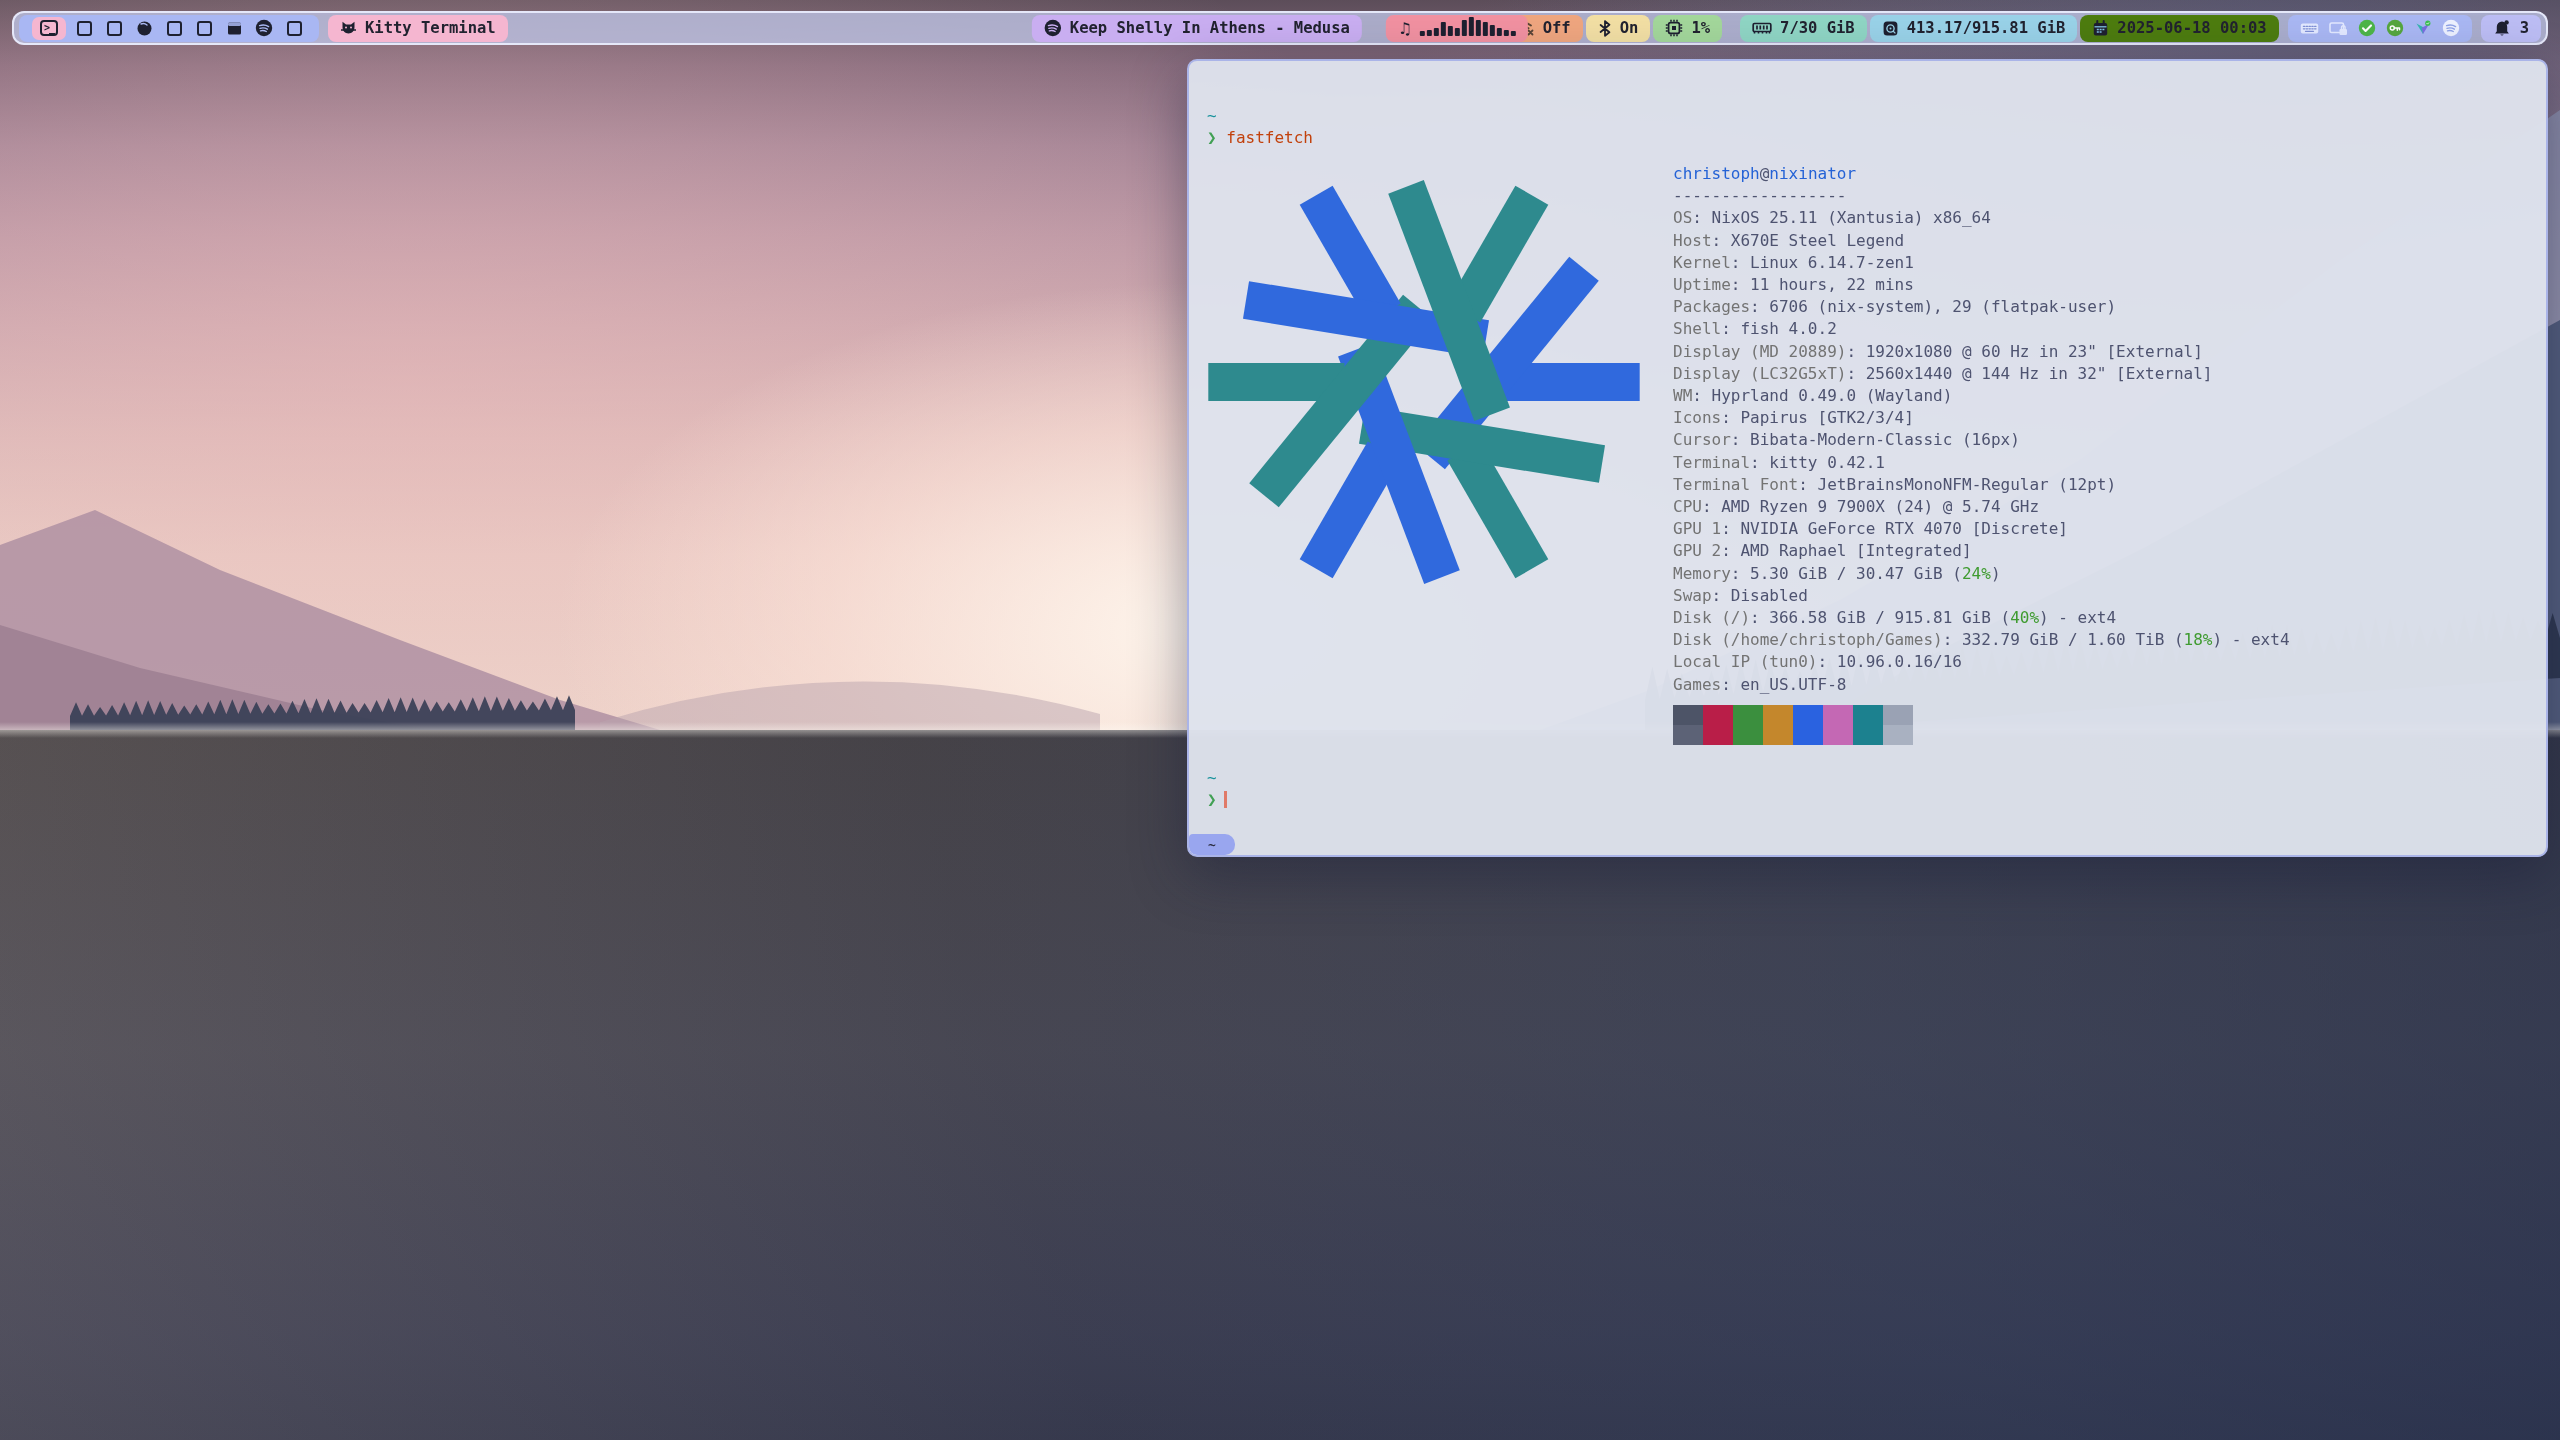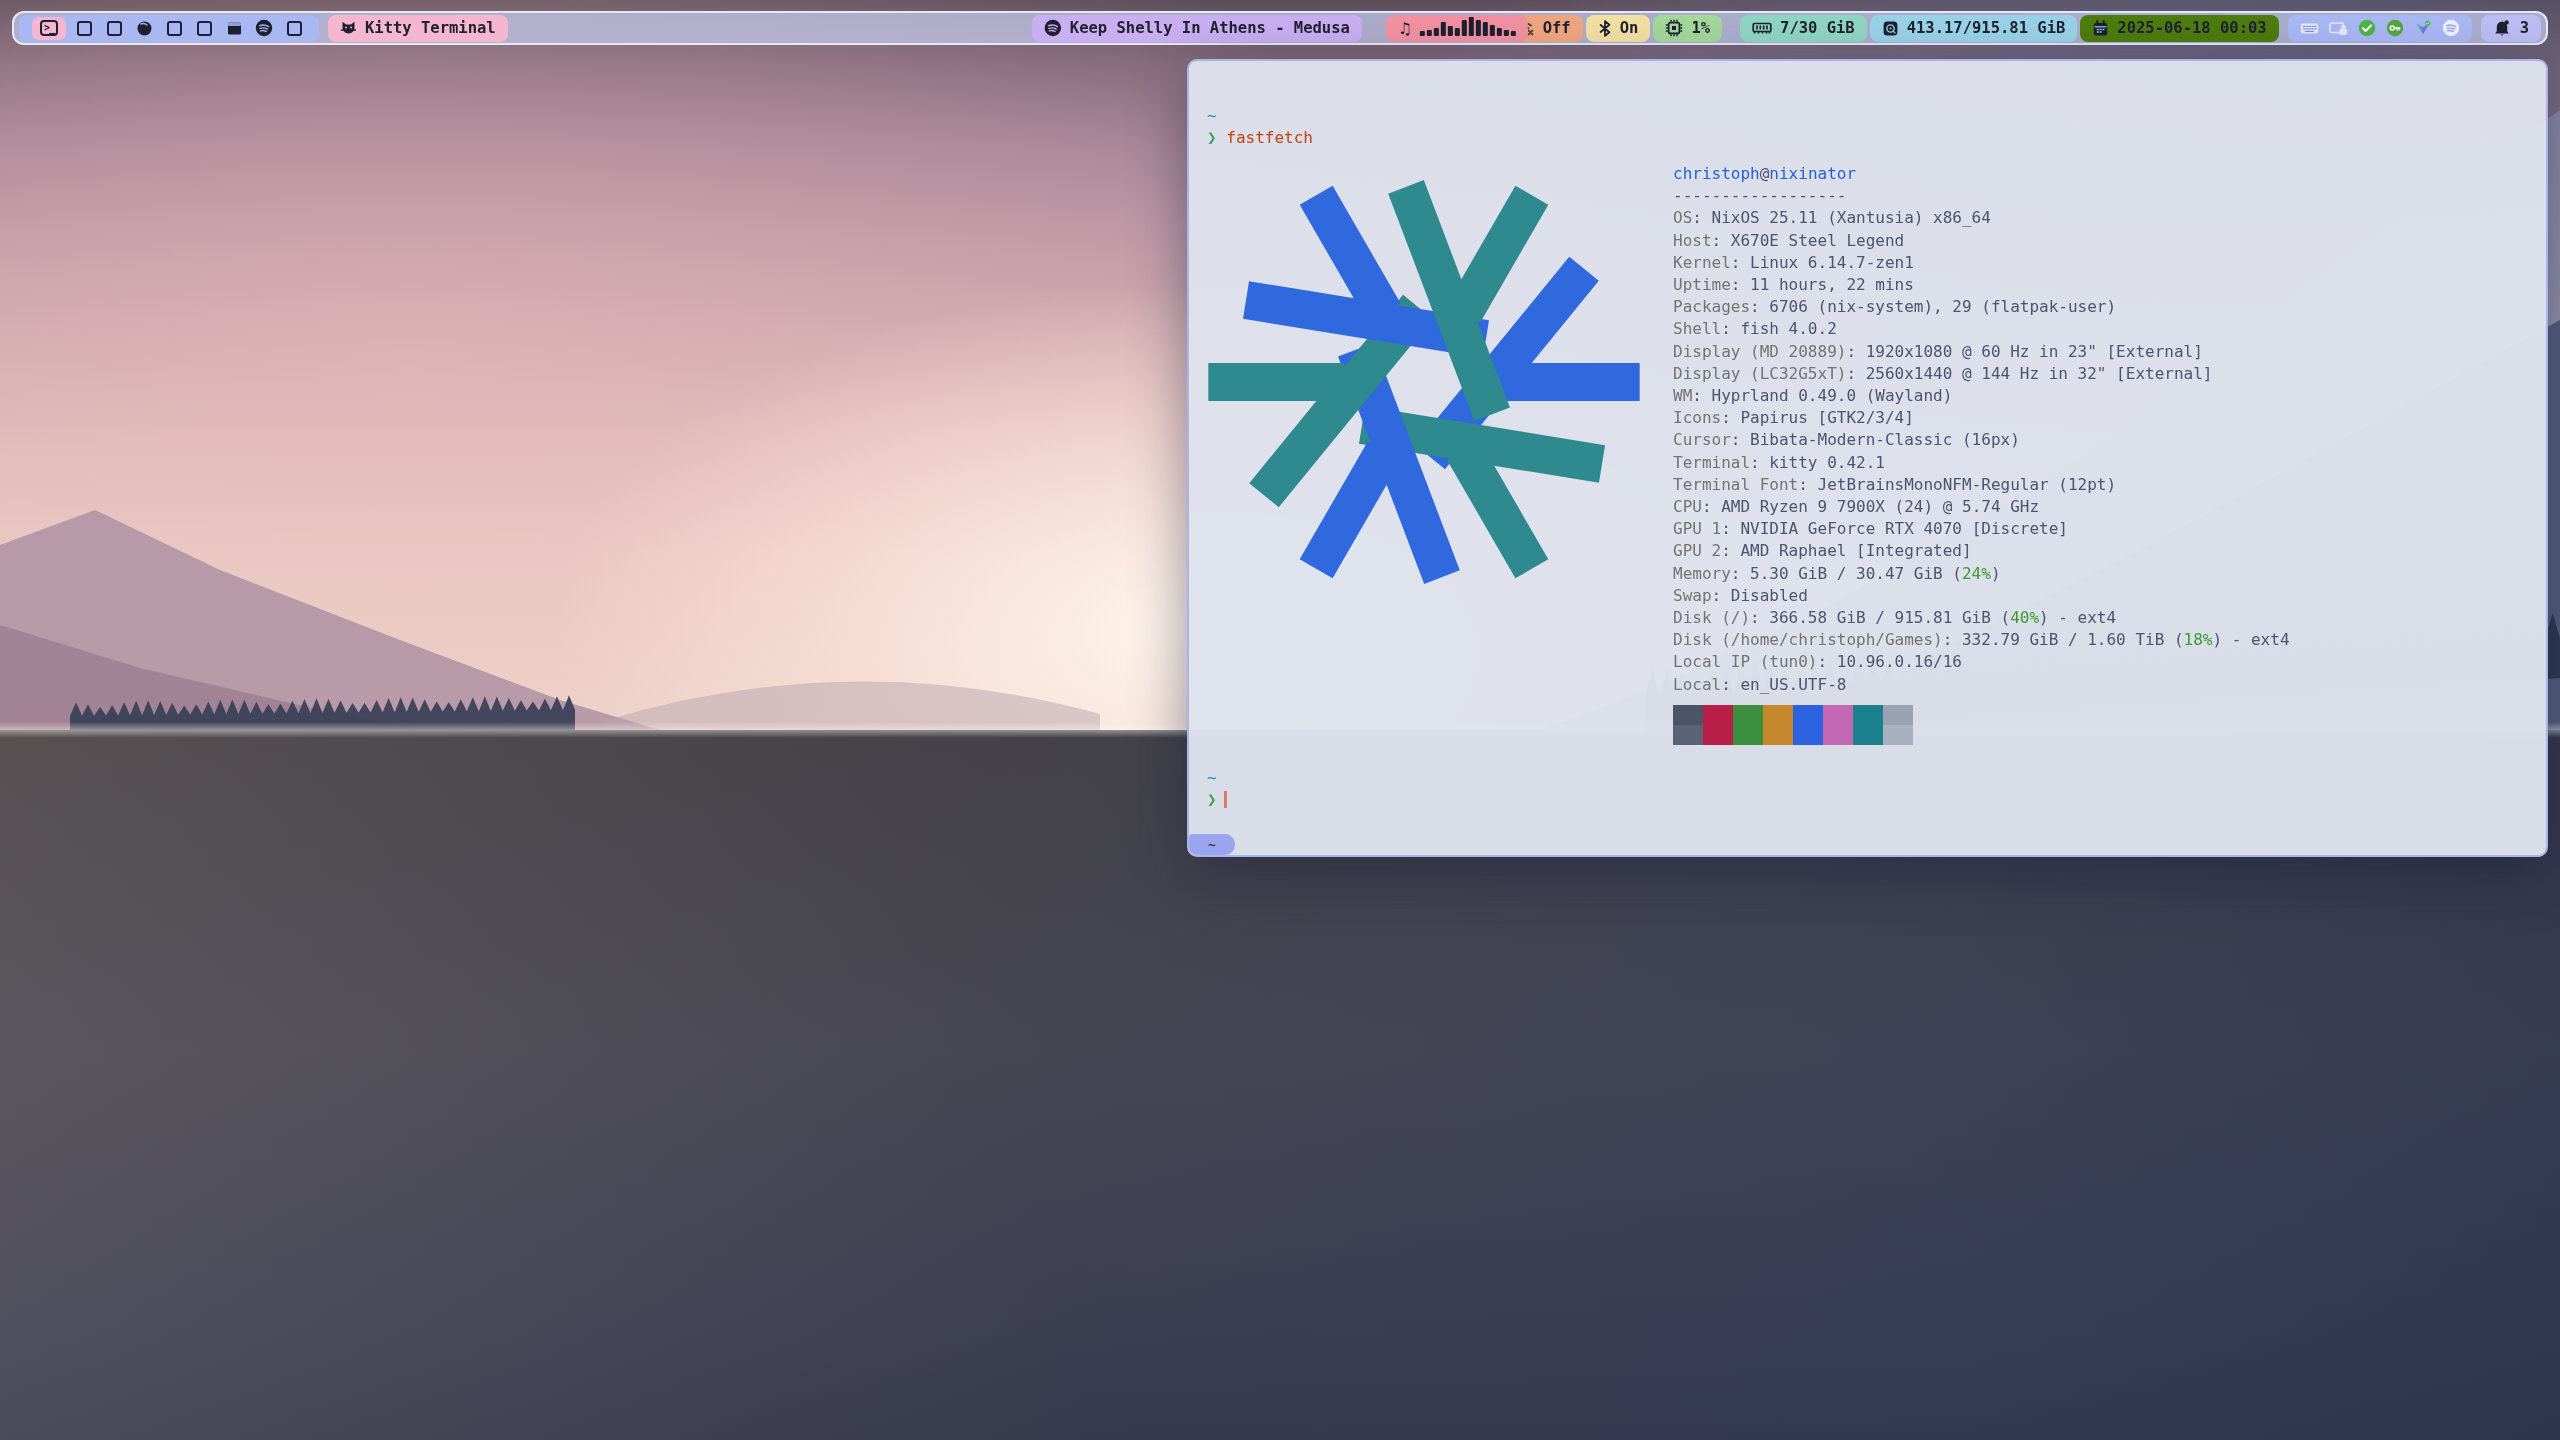--- a/index.html
+++ b/index.html
@@ -351,21 +351,21 @@
         <div class="tline"><span class="c-lab">Terminal</span><span class="c-txt">: kitty 0.42.1</span></div>
         <div class="tline"><span class="c-lab">Terminal Font</span><span class="c-txt">: JetBrainsMonoNFM-Regular (12pt)</span></div>
         <div class="tline"><span class="c-lab">CPU</span><span class="c-txt">: AMD Ryzen 9 7900X (24) @ 5.74 GHz</span></div>
         <div class="tline"><span class="c-lab">GPU 1</span><span class="c-txt">: NVIDIA GeForce RTX 4070 [Discrete]</span></div>
         <div class="tline"><span class="c-lab">GPU 2</span><span class="c-txt">: AMD Raphael [Integrated]</span></div>
         <div class="tline"><span class="c-lab">Memory</span><span class="c-txt">: 5.30 GiB / 30.47 GiB (</span><span class="c-grn">24%</span><span class="c-txt">)</span></div>
         <div class="tline"><span class="c-lab">Swap</span><span class="c-txt">: Disabled</span></div>
         <div class="tline"><span class="c-lab">Disk (/)</span><span class="c-txt">: 366.58 GiB / 915.81 GiB (</span><span class="c-grn">40%</span><span class="c-txt">) - ext4</span></div>
         <div class="tline"><span class="c-lab">Disk (/home/christoph/Games)</span><span class="c-txt">: 332.79 GiB / 1.60 TiB (</span><span class="c-grn">18%</span><span class="c-txt">) - ext4</span></div>
         <div class="tline"><span class="c-lab">Local IP (tun0)</span><span class="c-txt">: 10.96.0.16/16</span></div>
-        <div class="tline"><span class="c-lab">Local</span><span class="c-txt">: en_US.UTF-8</span></div>
+        <div class="tline"><span class="c-lab">Games</span><span class="c-txt">: en_US.UTF-8</span></div>
         <div class="palette">
           <div class="palrow">
             <i style="background: rgb(77, 84, 103);"></i>
             <i style="background: rgb(185, 30, 72);"></i>
             <i style="background: rgb(59, 143, 62);"></i>
             <i style="background: rgb(196, 135, 44);"></i>
             <i style="background: rgb(42, 98, 224);"></i>
             <i style="background: rgb(196, 104, 180);"></i>
             <i style="background: rgb(28, 129, 143);"></i>
             <i style="background: rgb(154, 162, 180);"></i>

